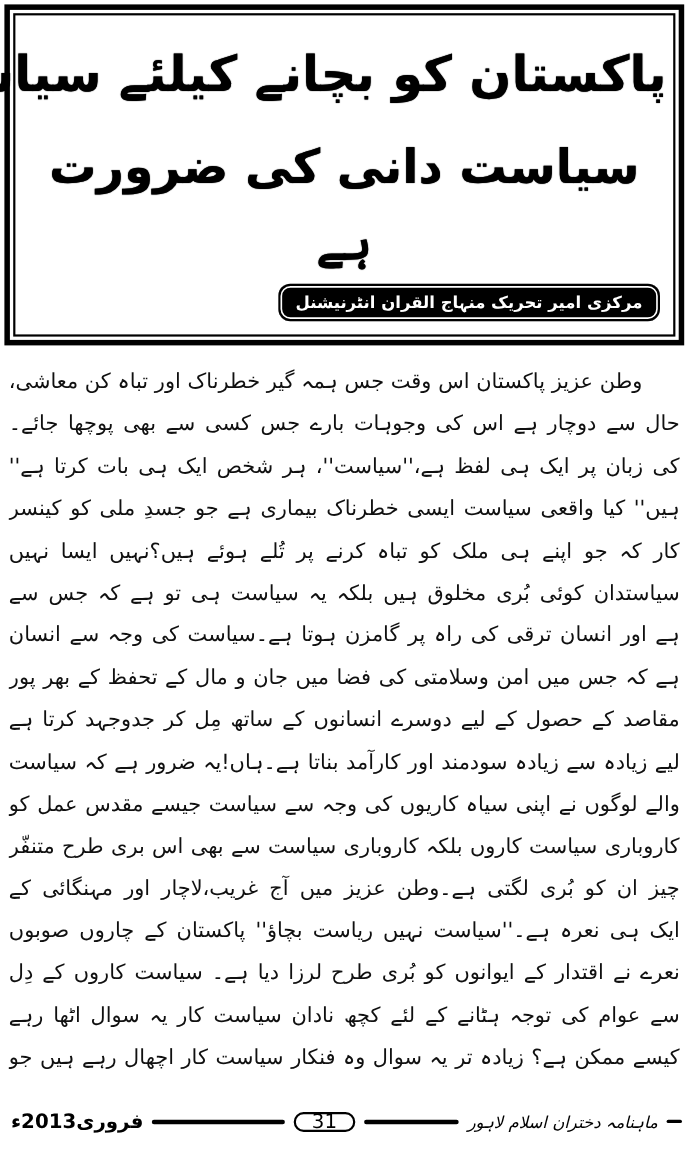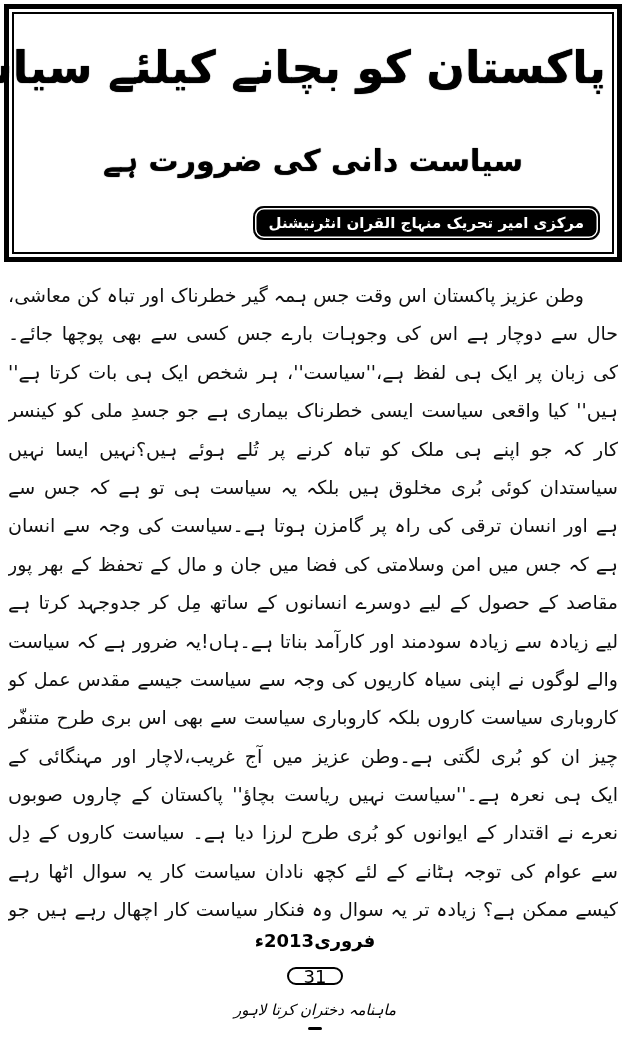--- a/index.html
+++ b/index.html
@@ -13,21 +13,21 @@
   
   .frame { margin: 4px 4px 0 4px; border: 5px solid #000; }
   .frame-inner { margin: 3px; border: 2px solid #000; padding: 4px 6px 0 6px; background: #fff; }
 
   .headline { direction: rtl; text-align: center; font-weight: bold; color: #000; }
   .headline-1 {
     font-size: 45px; line-height: 100px; white-space: nowrap;
     text-shadow: 0 0 1px #000;
   }
   .headline-2 {
-    font-size: 30px; line-height: 86px;
+    font-size: 43px; line-height: 69px;
     text-shadow: 0 0 1px #000;
   }
 
   .byline {
     display: flex; direction: rtl; align-items: center;
     gap: 10px; padding: 2px 6px 12px 6px;
   }
   .byline-name { font-size: 25px; font-weight: bold; white-space: nowrap; }
   .byline-badge {
     background: #000; color: #fff;
@@ -44,21 +44,21 @@
   }
   .article .line {
     text-align: justify; text-align-last: justify;
     line-height: 38.4px; height: 38.4px; overflow: hidden;
   }
   .article .line-first { text-indent: 34px; }
 
   
   .footer {
     position: absolute; left: 10px; right: 6px; bottom: 16px;
-    display: flex; align-items: center; gap: 8px; flex-direction: column;
+    display: flex; align-items: center; gap: 8px;
   }
   .footer-date { font-weight: bold; font-size: 18px; direction: rtl; white-space: nowrap; }
   .rule { height: 4px; background: #000; border-radius: 2px; }
   .rule-left { flex: 1.4; }
   .rule-right { flex: 1; }
   .rule-end { width: 14px; height: 3px; background: #000; }
   .page-pill {
     width: 56px; height: 18px; flex: 0 0 auto;
     border: 2.5px solid #000; border-radius: 18px;
     display: flex; align-items: center; justify-content: center;
@@ -99,15 +99,15 @@
   <div class="line">کیسے ممکن ہے؟ زیادہ تر یہ سوال وہ فنکار سیاست کار اچھال رہے ہیں جو مذہبی لبادہ اوڑھ کر لوگوں کو دھوکا دیتے ہیں</div>
 </div>
 
 <div class="footer">
   <span class="footer-date">فروری2013ء</span>
   <span class="rule rule-left"></span>
   <span class="page-pill">
     <span>31</span>
   </span>
   <span class="rule rule-right"></span>
-  <span class="footer-journal">ماہنامہ دختران کرتا لاہور</span>
+  <span class="footer-journal">ماہنامہ دختران اسلام لاہور</span>
   <span class="rule rule-end"></span>
 </div>
 
 </body></html>

